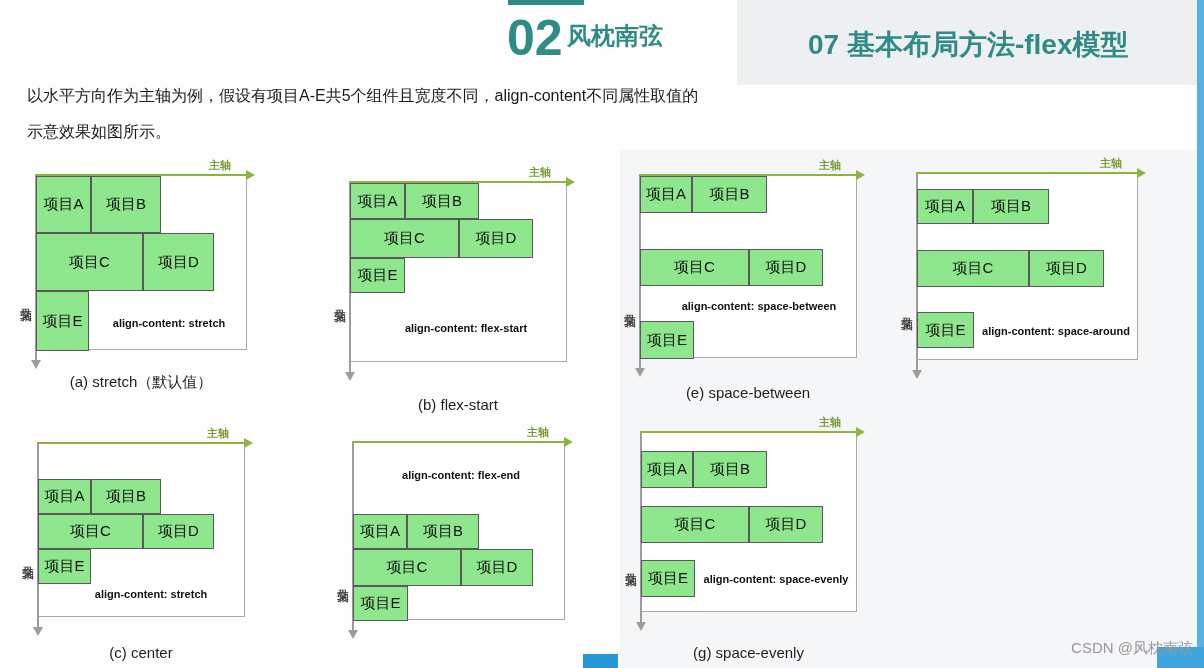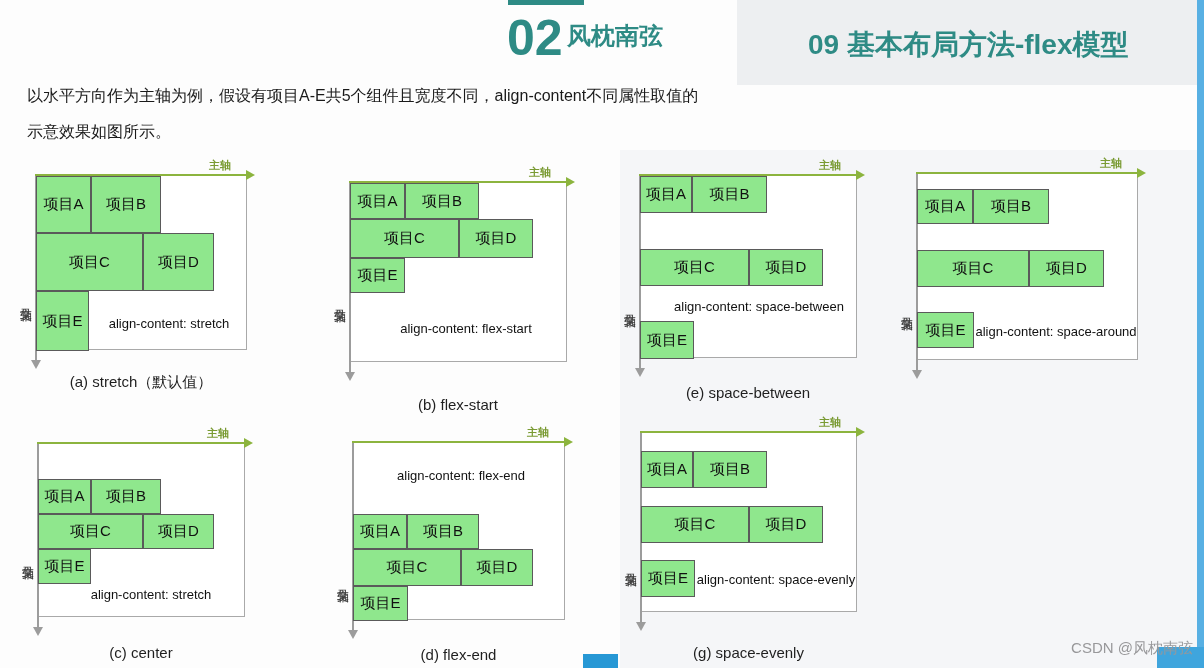--- a/index.html
+++ b/index.html
@@ -15,22 +15,22 @@
   .sec-label{ position:absolute; left:567px; top:20px; font-size:24px; font-weight:bold; }
   .right-title{ position:absolute; left:808px; top:26px; font-size:28px; font-weight:bold; white-space:nowrap; }
 
   .page-title { position:absolute; left:27px; top:44px; font-size:21px; font-weight:bold; color:#111; }
   .para { position:absolute; left:27px; font-size:16px; color:#1a1a1a; white-space:nowrap; }
 
   .diag { position:absolute; background:#fff; border:1px solid #a9a9a9; }
   .item { position:absolute; background:#8fe78d; border:1px solid #5a5a5a;
           display:flex; align-items:center; justify-content:center;
           font-size:15px; color:#111; }
-  .ac-label { position:absolute; transform:translate(-50%,-50%); font-size:13px;
-              font-weight:normal; color:#111; white-space:nowrap; }
+  .ac-label { position:absolute; transform:translate(-50%,-50%); font-size:11px;
+              font-weight:bold; color:#111; white-space:nowrap; }
   .caption { position:absolute; left:0; width:100%; text-align:center; font-size:15px;
              color:#1f1f1f; white-space:nowrap; }
 
   .main-axis { position:absolute; left:-1px; right:-1px; top:-2px; height:2px; background:#8cb43e; }
   .main-axis::after { content:''; position:absolute; right:-8px; top:-4px; width:0; height:0;
       border-left:9px solid #8cb43e; border-top:5px solid transparent; border-bottom:5px solid transparent; }
   .main-axis .axis-label { position:absolute; right:16px; top:-16px; font-size:11px;
       font-weight:bold; color:#7a9b33; white-space:nowrap; }
 
   .cross-axis { position:absolute; left:-1px; top:0; bottom:-13px; width:2px; background:#9c9c9c; }
@@ -48,21 +48,21 @@
 <body>
 
 <div class="stage">
 
   <div class="gray-header"></div>
   <div class="gray-panel"></div>
 
   <div class="teal-bar" style="background:#2e8b85"></div>
   <div class="sec-num" style="color:#2e8b85">02</div>
   <div class="sec-label" style="color:#2e8b85">风枕南弦</div>
-  <div class="right-title" style="color:#2e8b85">09 基本布局方法-flex模型</div>
+  <div class="right-title" style="color:#2e8b85">07 基本布局方法-flex模型</div>
 
   <div class="para" style="top:86px">以水平方向作为主轴为例，假设有项目A-E共5个组件且宽度不同，align-content不同属性取值的</div>
   <div class="para" style="top:122px">示意效果如图所示。</div>
 
   <div class="diag" style="left:35px;top:175px;width:212px;height:175px">
     <div class="main-axis">
         <span class="axis-label">主轴</span>
       </div>
     <div class="cross-axis"></div>
     <div class="cross-label" style="top:122px">交叉轴</div>
@@ -110,21 +110,20 @@
         <span class="axis-label">主轴</span>
       </div>
     <div class="cross-axis"></div>
     <div class="cross-label" style="top:136px">交叉轴</div>
     <div class="item" style="left:0;top:71px;width:54px;height:35px">项目A</div>
     <div class="item" style="left:54px;top:71px;width:72px;height:35px">项目B</div>
     <div class="item" style="left:0;top:106px;width:108px;height:37px">项目C</div>
     <div class="item" style="left:108px;top:106px;width:72px;height:37px">项目D</div>
     <div class="item" style="left:0;top:143px;width:55px;height:35px">项目E</div>
     <div class="ac-label" style="left:108px;top:32px">align-content: flex-end</div>
-    <div class="caption" style="top:203px">(d)  flex-end</div>
   </div>
 
   <div class="diag" style="left:639px;top:175px;width:218px;height:183px">
     <div class="main-axis">
         <span class="axis-label">主轴</span>
       </div>
     <div class="cross-axis"></div>
     <div class="cross-label" style="top:128px">交叉轴</div>
     <div class="item" style="left:0;top:0;width:52px;height:37px">项目A</div>
     <div class="item" style="left:52px;top:0;width:75px;height:37px">项目B</div>

